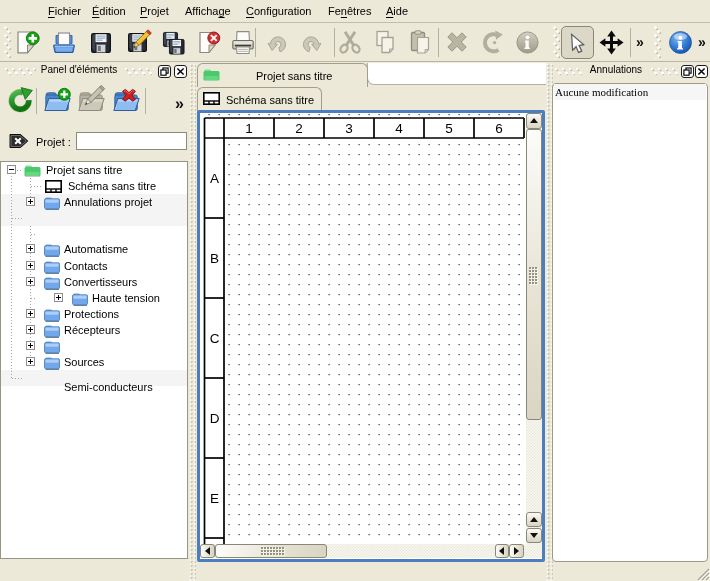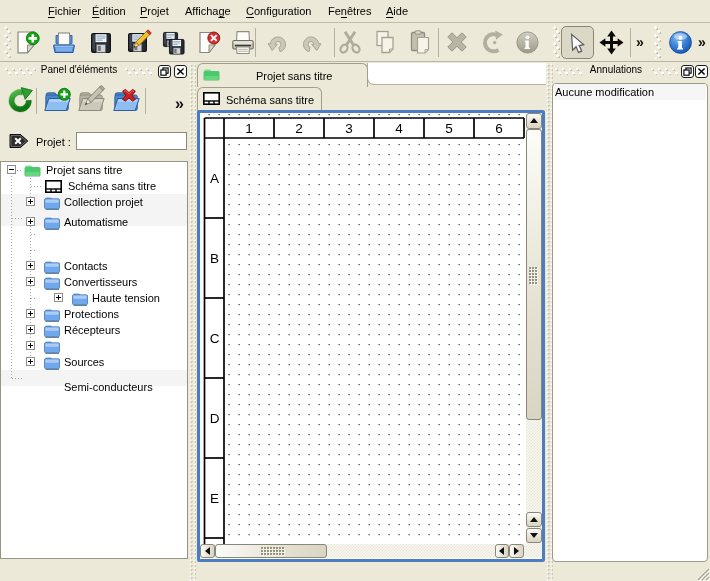--- a/index.html
+++ b/index.html
@@ -359,23 +359,23 @@
           <span class="lbl" style="left:67px;">Schéma sans titre</span>
         </div>
 <div class="trow" style="top:32px;">
           <div class="expander plus" style="left:25px;"></div>
           <svg style="left:43px; top:2px;" width="16" height="14" viewBox="0 0 16 14">
 <path d="M1,3 q0,-1.6 1.6,-1.6 h4 q1.6,0 1.6,1.6 v0.4 h-7.2 z" fill="#6ba3e8"></path>
 <rect x="0.5" y="2.8" width="15" height="9.8" rx="1.2" fill="#71a7ec" stroke="#4478b4" stroke-width="0.8"></rect>
 <rect x="1.3" y="3.6" width="13.4" height="3.2" rx="1" fill="#aecdf6"></rect>
 <rect x="1.5" y="12.8" width="13.5" height="1.1" rx="0.5" fill="#5f82a9"></rect>
 </svg>
-          <span class="lbl" style="left:63px;">Collection projet</span>
-        </div>
-<div class="trow" style="top:52px;">
+          <span class="lbl" style="left:63px;">Annulations projet</span>
+        </div>
+<div class="trow" style="top:79px;">
           <div class="expander plus" style="left:25px;"></div>
           <svg style="left:43px; top:2px;" width="16" height="14" viewBox="0 0 16 14">
 <path d="M1,3 q0,-1.6 1.6,-1.6 h4 q1.6,0 1.6,1.6 v0.4 h-7.2 z" fill="#6ba3e8"></path>
 <rect x="0.5" y="2.8" width="15" height="9.8" rx="1.2" fill="#71a7ec" stroke="#4478b4" stroke-width="0.8"></rect>
 <rect x="1.3" y="3.6" width="13.4" height="3.2" rx="1" fill="#aecdf6"></rect>
 <rect x="1.5" y="12.8" width="13.5" height="1.1" rx="0.5" fill="#5f82a9"></rect>
 </svg>
           <span class="lbl" style="left:63px;">Automatisme</span>
         </div>
 <div class="trow" style="top:96px;">
@@ -560,21 +560,21 @@
           <rect x="0.9" y="3" width="5.2" height="5.2" fill="#fff" stroke="#000" stroke-width="1.15"></rect>
         </svg>
       </div>
   <div class="dbtn" style="left:695px; top:65px;">
         <svg style="left:1px; top:1px;" width="9" height="9" viewBox="0 0 9 9">
           <path d="M1.4,1.4 L7.6,7.6 M7.6,1.4 L1.4,7.6" stroke="#000" stroke-width="1.4"></path>
         </svg>
       </div>
   <div id="rlist">
     <div style="position:absolute; left:1px; top:0px; width:152px; height:16px; background:#f6f6f6;"></div>
-    <span style="position:absolute; left:2px; top:2px;">Aucune modification</span>
+    <span style="position:absolute; left:2px; top:2px;font-family:Liberation Serif, serif;">Aucune modification</span>
   </div>
 </div>
 
 <svg style="left:695px; top:566px;" width="15" height="15" viewBox="0 0 15 15">
   <g stroke="#fdfcf8" stroke-width="1.2">
     <line x1="4" y1="15" x2="15" y2="4"></line>
     <line x1="8" y1="15" x2="15" y2="8"></line>
     <line x1="12" y1="15" x2="15" y2="12"></line>
   </g>
   <g stroke="#a8a492" stroke-width="1.2">

